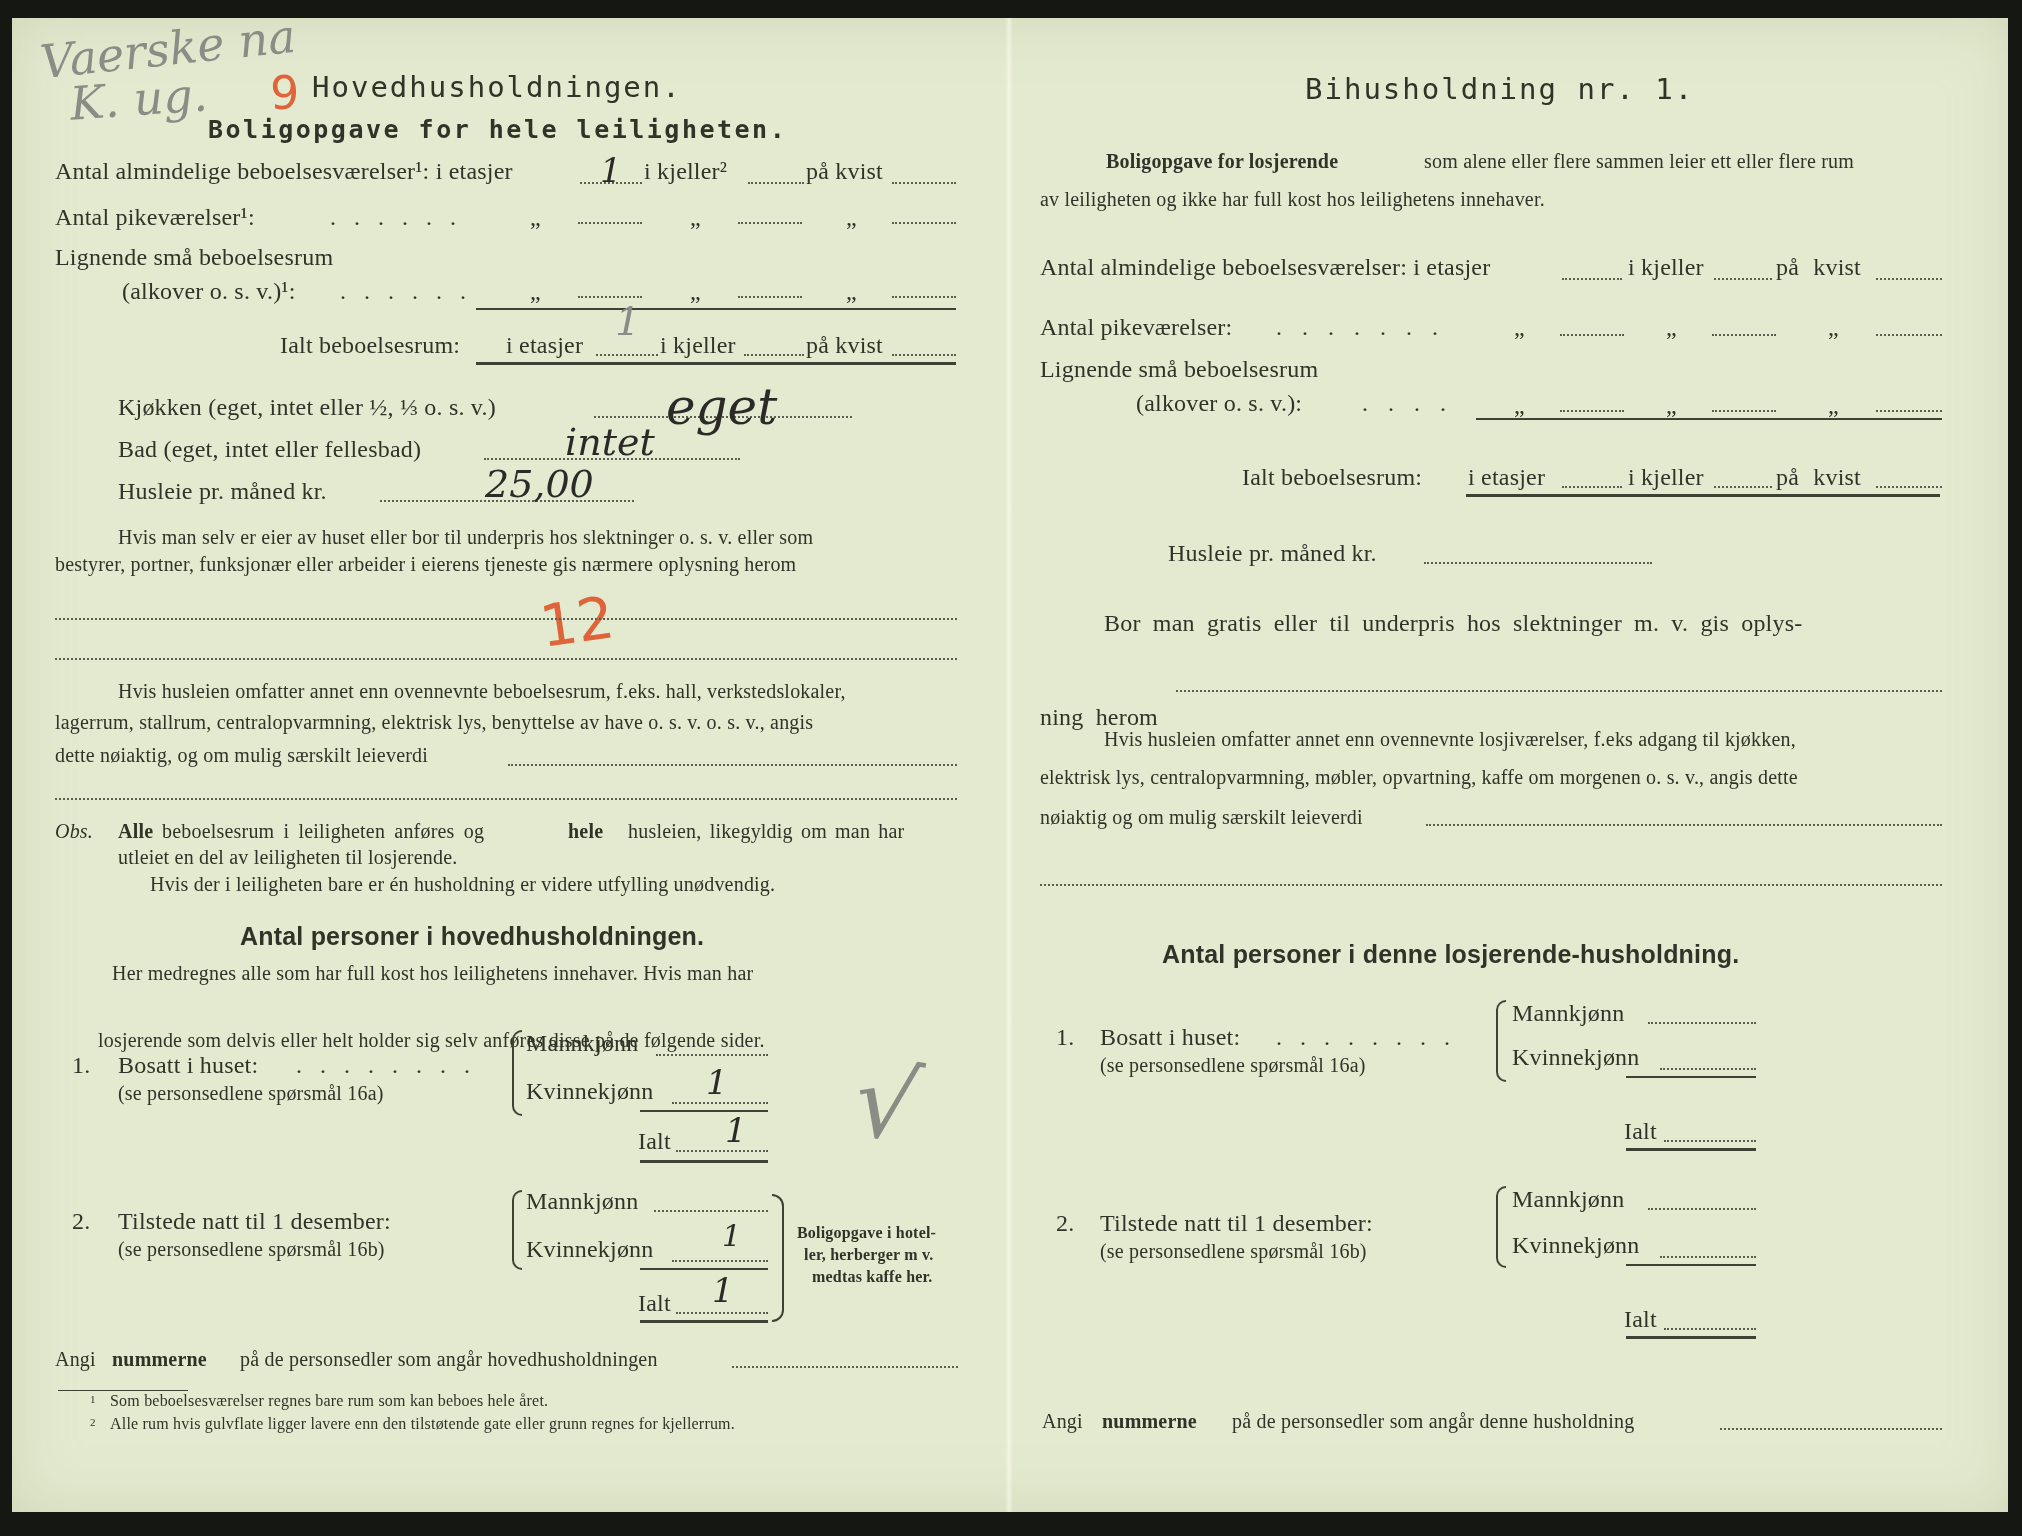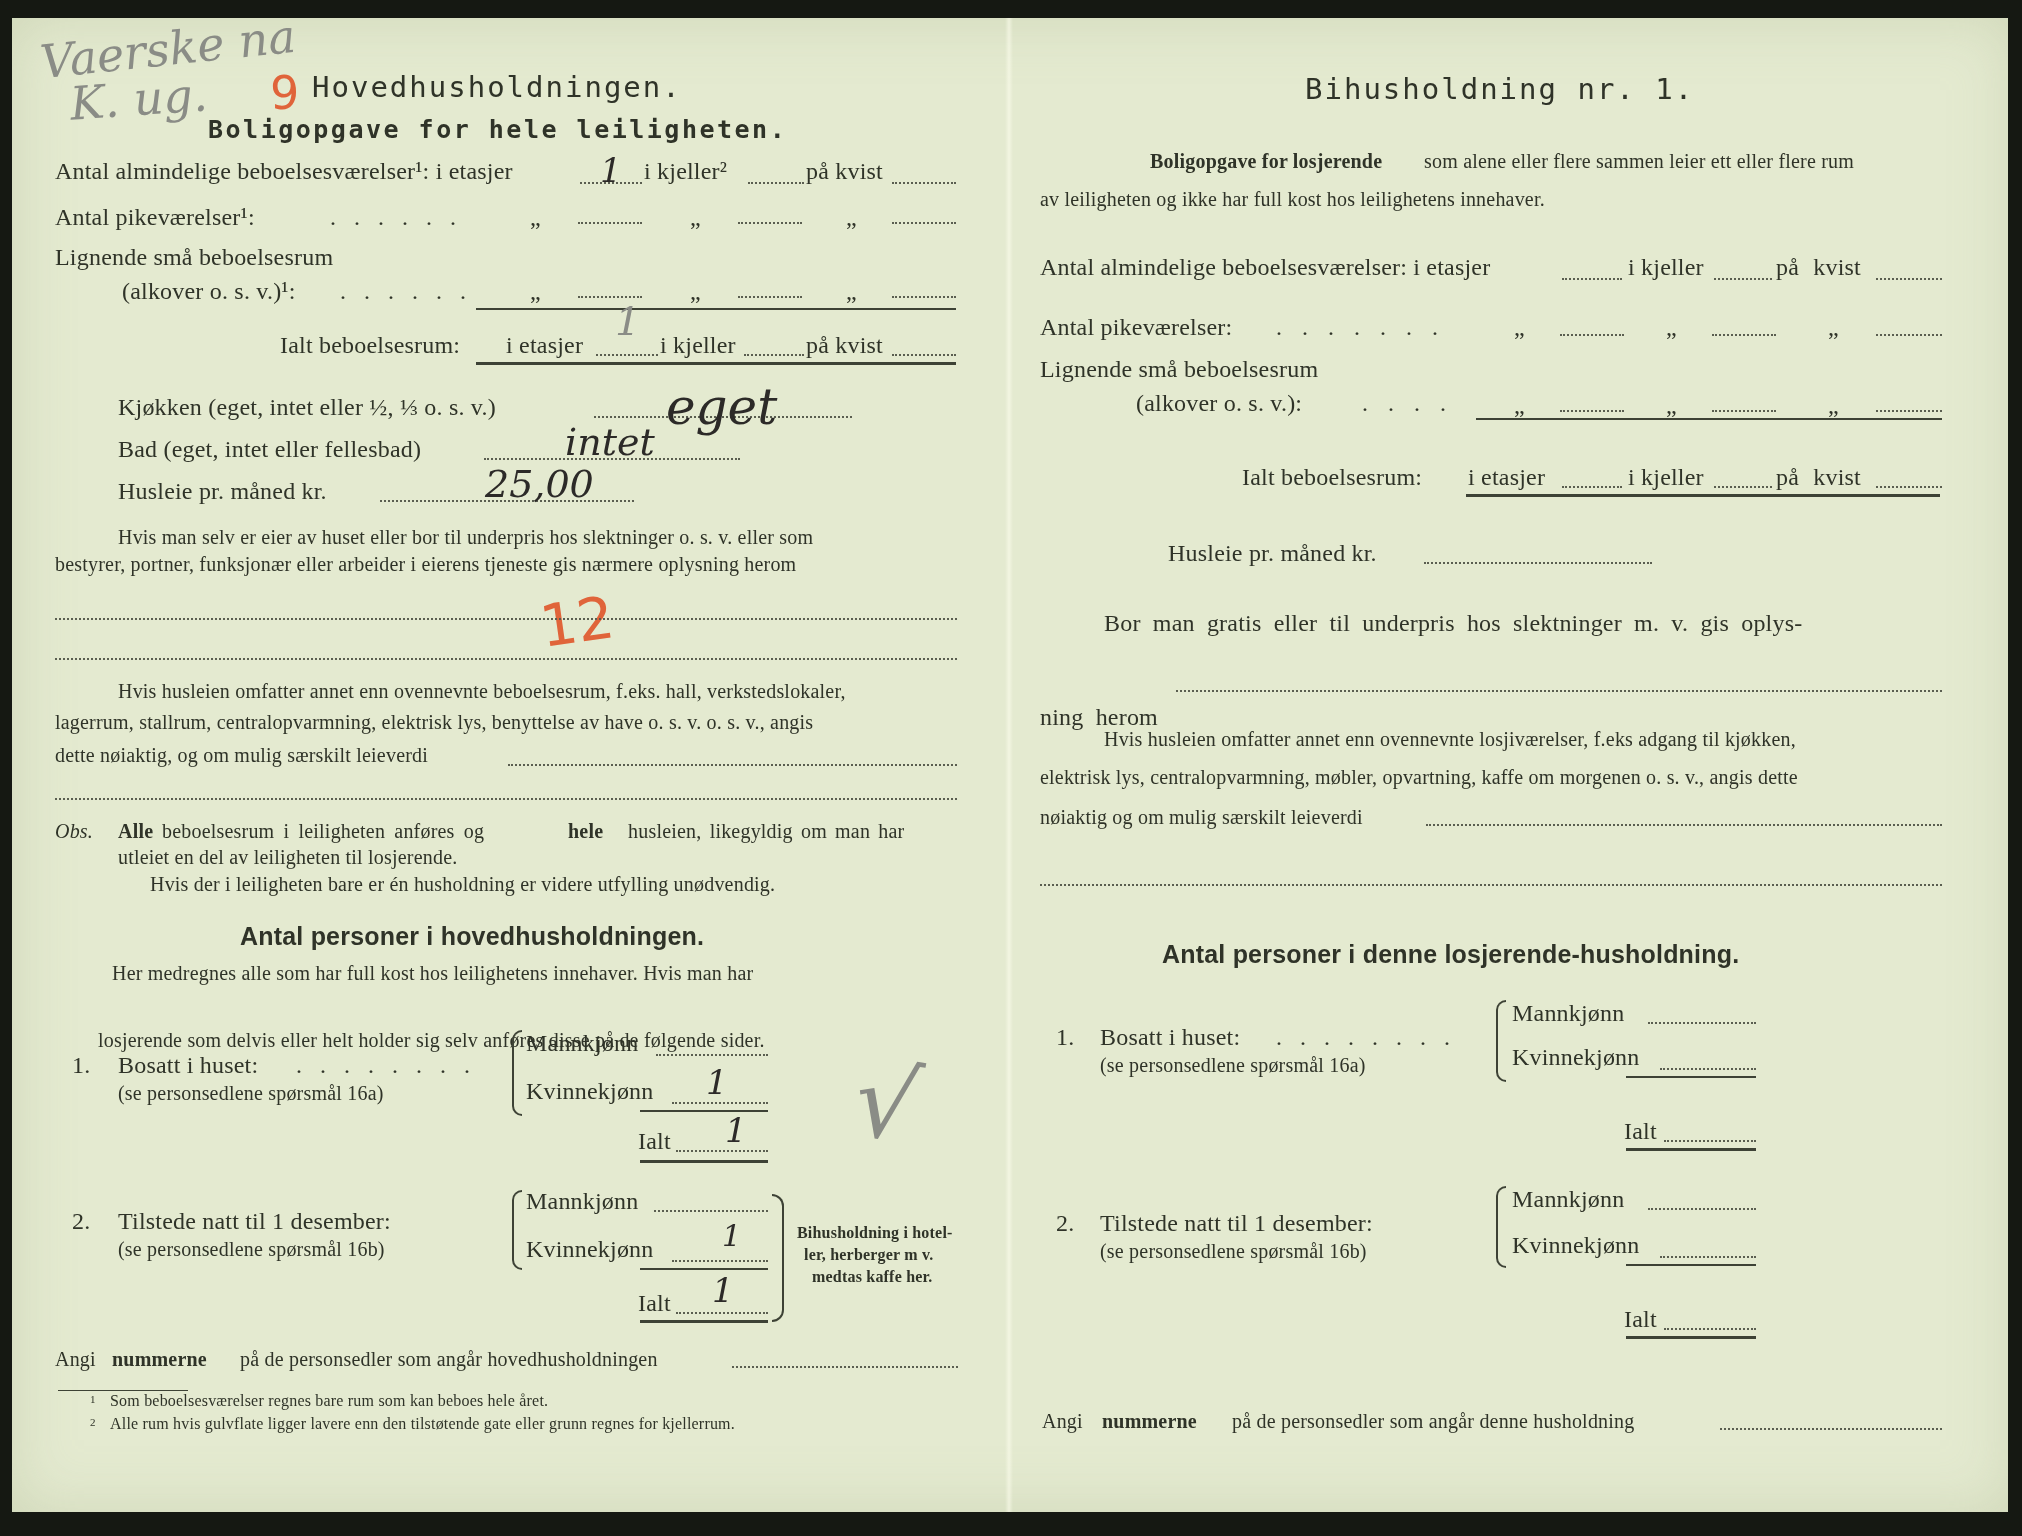--- a/index.html
+++ b/index.html
@@ -140,36 +140,36 @@
 <div class="dot" style="left:654px;top:1210px;width:114px;"></div>
 <div class="t" style="left:526px;top:1236px;">Kvinnekjønn</div>
 <div class="dot" style="left:672px;top:1260px;width:96px;"></div>
 <div class="hand" style="left:722px;top:1218px;font-size:30px;">1</div>
 <div class="rule" style="left:640px;top:1268px;width:128px;"></div>
 <div class="t" style="left:638px;top:1290px;">Ialt</div>
 <div class="dot" style="left:676px;top:1312px;width:92px;"></div>
 <div class="hand" style="left:712px;top:1270px;font-size:34px;">1</div>
 <div class="rule2" style="left:640px;top:1320px;width:128px;"></div>
 <div class="brace-r" style="left:772px;top:1194px;width:10px;height:124px;"></div>
-<div class="t xs" style="left:797px;top:1224px;font-weight:bold;">Bihusholdning i hotel-</div>
+<div class="t xs" style="left:797px;top:1224px;font-weight:bold;">Boligopgave i hotel-</div>
 <div class="t xs" style="left:804px;top:1246px;font-weight:bold;">ler, herberger m v.</div>
 <div class="t xs" style="left:812px;top:1268px;font-weight:bold;">medtas kaffe her.</div>
 
 <div class="t sm" style="left:55px;top:1348px;">Angi</div>
 <div class="t sm b" style="left:112px;top:1348px;">nummerne</div>
 <div class="t sm" style="left:240px;top:1348px;">på de personsedler som angår hovedhusholdningen</div>
 <div class="dot" style="left:732px;top:1366px;width:226px;"></div>
 <div class="rule" style="left:58px;top:1390px;width:130px;border-bottom-width:1px;"></div>
 <div class="t xs" style="left:90px;top:1393px;font-size:11px;">1</div>
 <div class="t xs" style="left:110px;top:1392px;">Som beboelsesværelser regnes bare rum som kan beboes hele året.</div>
 <div class="t xs" style="left:90px;top:1416px;font-size:11px;">2</div>
 <div class="t xs" style="left:110px;top:1415px;">Alle rum hvis gulvflate ligger lavere enn den tilstøtende gate eller grunn regnes for kjellerrum.</div>
 
 <div class="t h1" style="left:1305px;top:72px;">Bihusholdning nr. 1.</div>
-<div class="t sm b" style="left:1106px;top:150px;margin-left:44px;">Boligopgave for losjerende</div>
+<div class="t sm b" style="left:1106px;top:150px;">Boligopgave for losjerende</div>
 <div class="t sm" style="left:1424px;top:150px;">som alene eller flere sammen leier ett eller flere rum</div>
 <div class="t sm" style="left:1040px;top:188px;">av leiligheten og ikke har full kost hos leilighetens innehaver.</div>
 
 <div class="t" style="left:1040px;top:254px;">Antal almindelige beboelsesværelser: i etasjer</div>
 <div class="dot" style="left:1562px;top:278px;width:60px;"></div>
 <div class="t" style="left:1628px;top:254px;">i kjeller</div>
 <div class="dot" style="left:1714px;top:278px;width:58px;"></div>
 <div class="t" style="left:1776px;top:254px;word-spacing:8px;">på kvist</div>
 <div class="dot" style="left:1876px;top:278px;width:66px;"></div>
 

